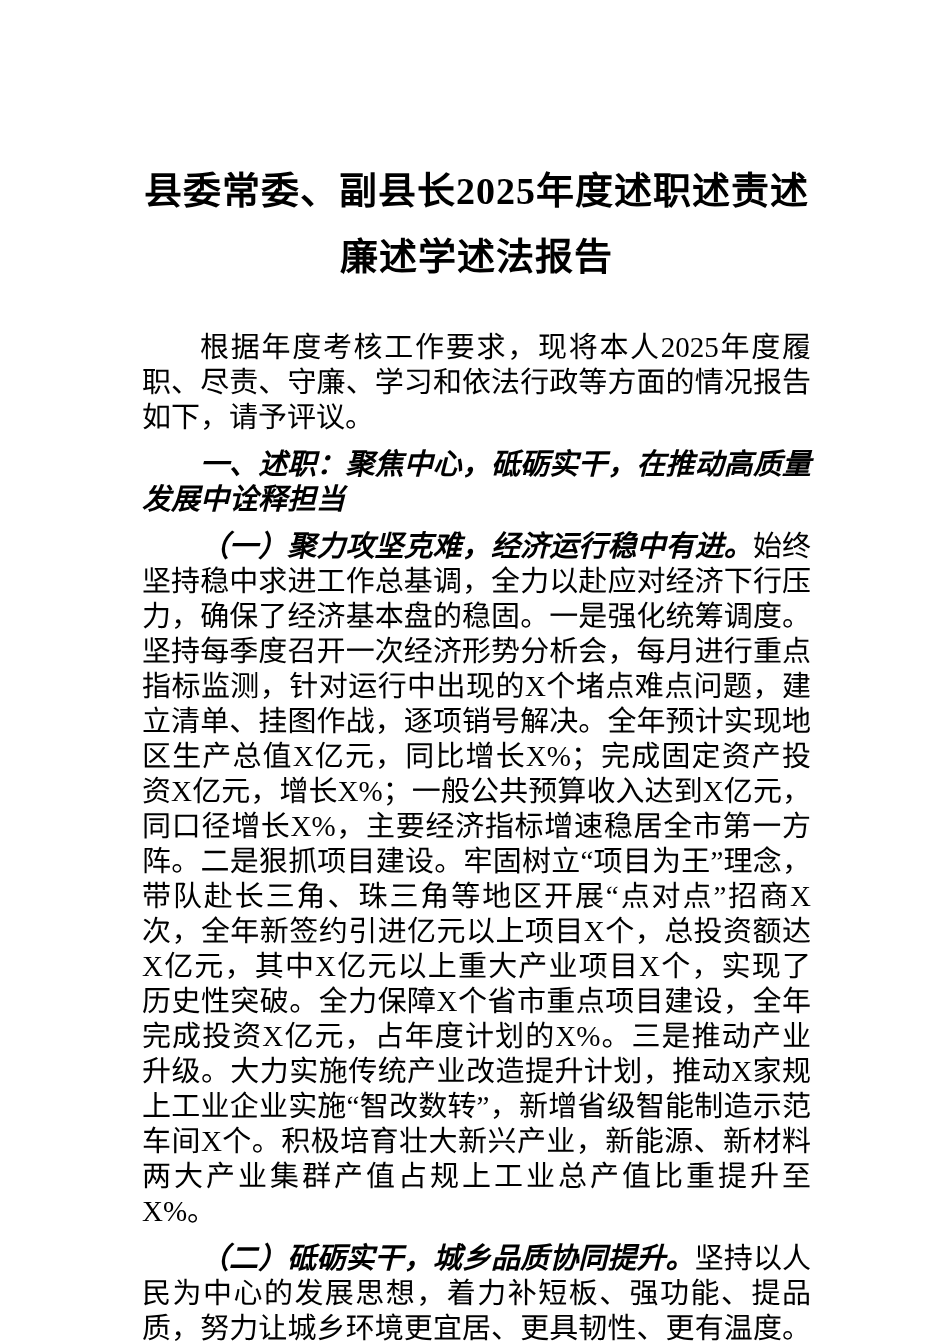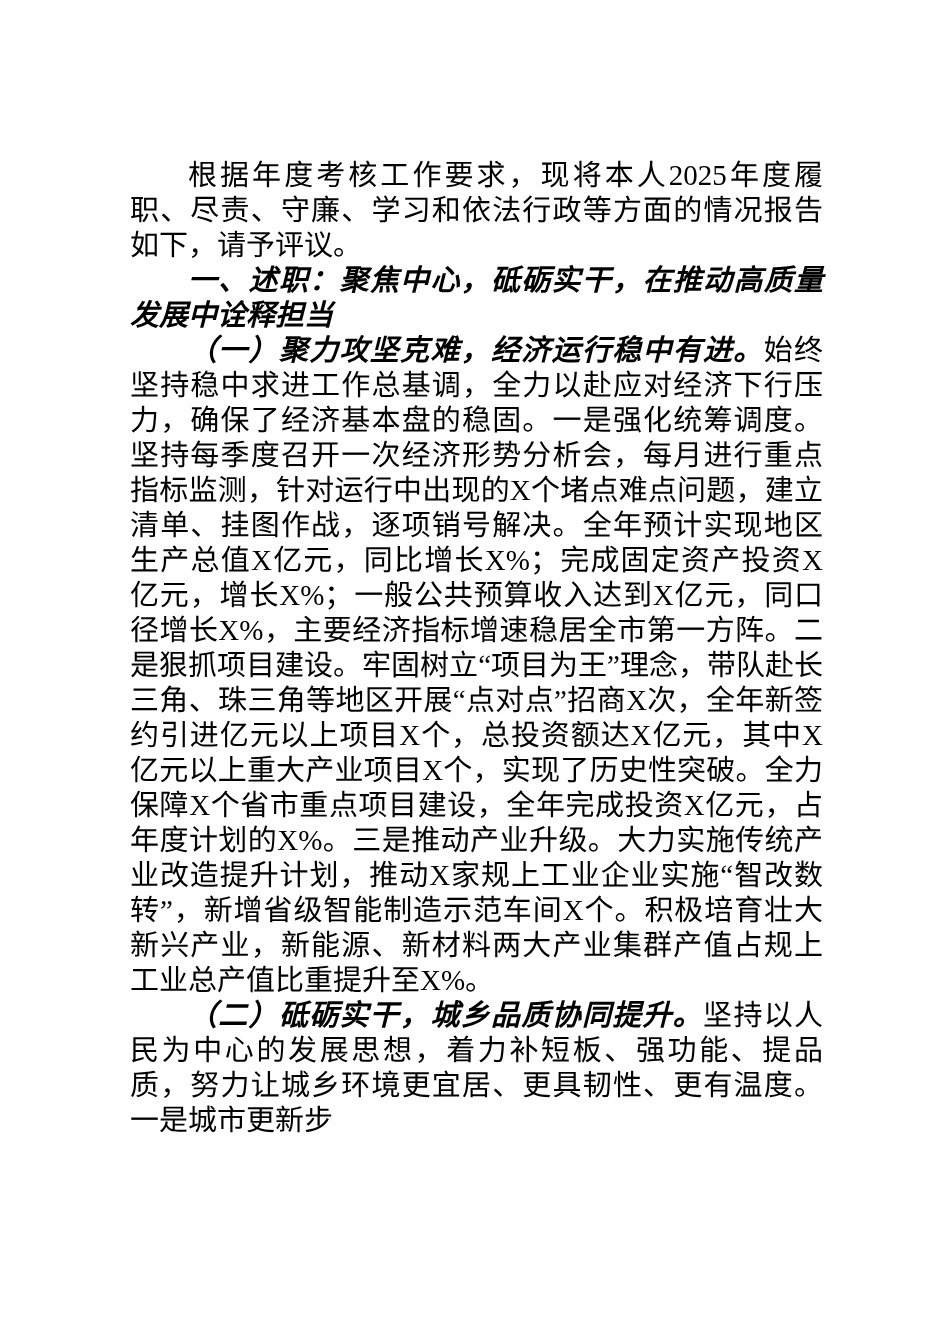--- a/index.html
+++ b/index.html
@@ -25,21 +25,21 @@
   .doc-title {
     margin: 0 0 40px 0;
     font-size: 38px;
     line-height: 66px;
     font-weight: 700;
     text-align: center;
     letter-spacing: 1px;
     font-family: "Liberation Serif", "DejaVu Serif", serif;
   }
   .para {
-    margin: 0;
+    margin: 12px;
     font-size: 29px;
     line-height: 35px;
     text-align: justify;
     text-justify: inter-ideograph;
     text-indent: 2em;
     font-weight: 400;
     word-break: break-all;
   }
   .para.heading {
     font-family: "Liberation Sans", "DejaVu Sans", sans-serif;
@@ -47,19 +47,20 @@
   }
   .seg.bold {
     font-weight: 700;
     font-style: italic;
   }
 </style>
 </head>
 <body>
 
 <div class="page">
+  <h1 class="doc-title">县委常委、副县长2025年度述职述责述廉述学述法报告</h1>
   <div id="doc-body">
       <p class="para body"><span class="seg normal">根据年度考核工作要求，现将本人2025年度履职、尽责、守廉、学习和依法行政等方面的情况报告如下，请予评议。</span></p>
       <p class="para heading"><span class="seg bold">一、述职：聚焦中心，砥砺实干，在推动高质量发展中诠释担当</span></p>
       <p class="para body"><span class="seg bold">（一）聚力攻坚克难，经济运行稳中有进。</span><span class="seg normal">始终坚持稳中求进工作总基调，全力以赴应对经济下行压力，确保了经济基本盘的稳固。一是强化统筹调度。坚持每季度召开一次经济形势分析会，每月进行重点指标监测，针对运行中出现的X个堵点难点问题，建立清单、挂图作战，逐项销号解决。全年预计实现地区生产总值X亿元，同比增长X%；完成固定资产投资X亿元，增长X%；一般公共预算收入达到X亿元，同口径增长X%，主要经济指标增速稳居全市第一方阵。二是狠抓项目建设。牢固树立“项目为王”理念，带队赴长三角、珠三角等地区开展“点对点”招商X次，全年新签约引进亿元以上项目X个，总投资额达X亿元，其中X亿元以上重大产业项目X个，实现了历史性突破。全力保障X个省市重点项目建设，全年完成投资X亿元，占年度计划的X%。三是推动产业升级。大力实施传统产业改造提升计划，推动X家规上工业企业实施“智改数转”，新增省级智能制造示范车间X个。积极培育壮大新兴产业，新能源、新材料两大产业集群产值占规上工业总产值比重提升至X%。</span></p>
       <p class="para body"><span class="seg bold">（二）砥砺实干，城乡品质协同提升。</span><span class="seg normal">坚持以人民为中心的发展思想，着力补短板、强功能、提品质，努力让城乡环境更宜居、更具韧性、更有温度。一是城市更新步</span></p>
     </div>
 </div>
 
 </body></html>

